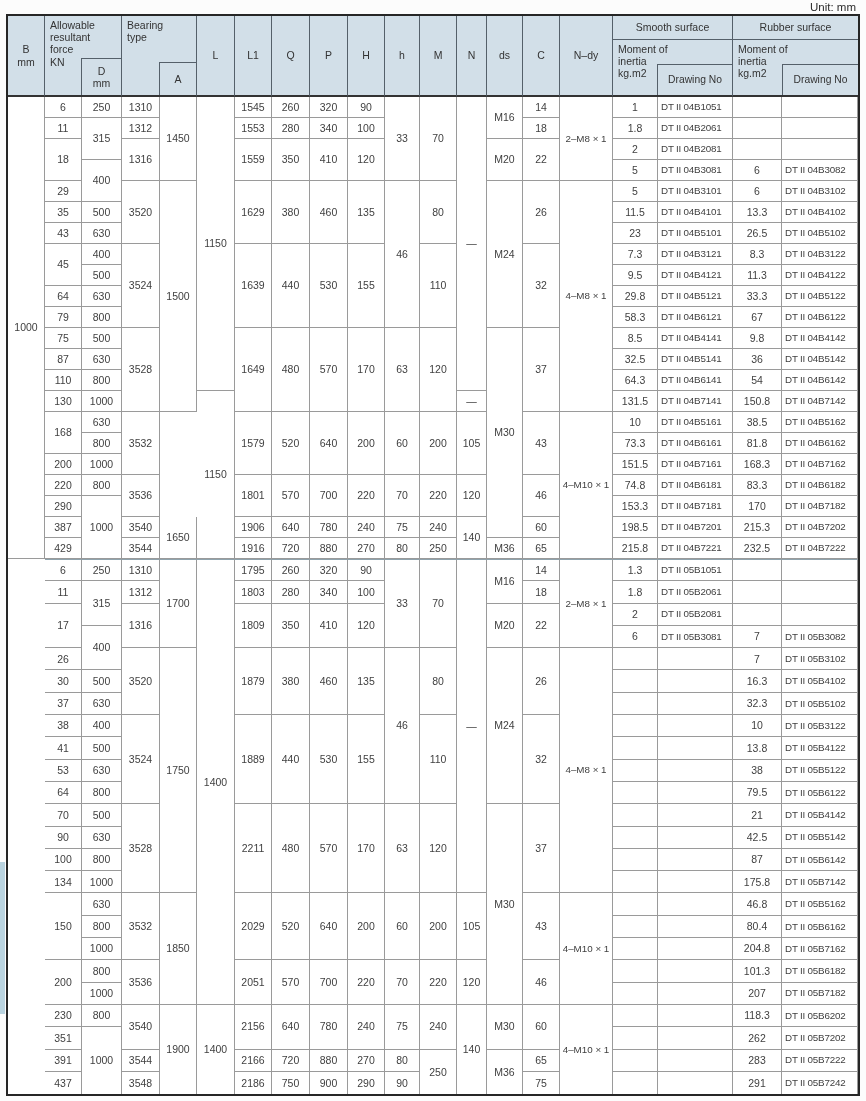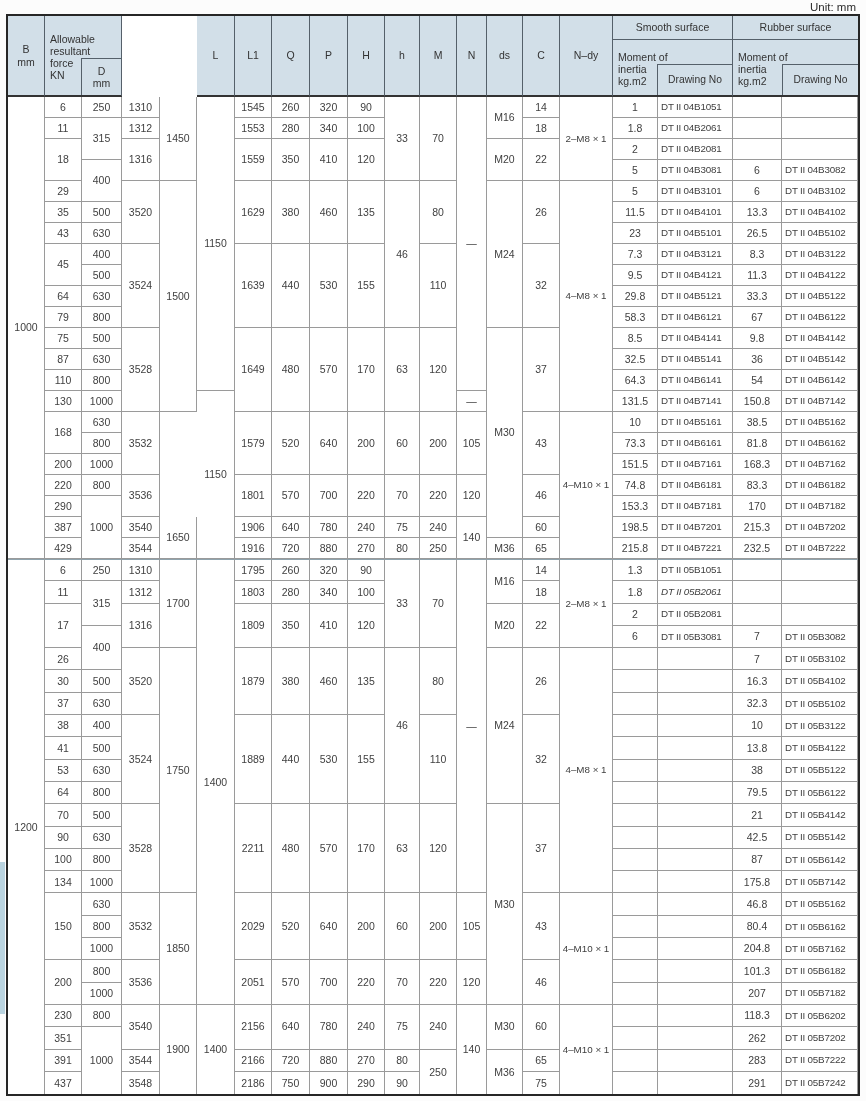--- a/index.html
+++ b/index.html
@@ -10,21 +10,21 @@
   #tbl { position: absolute; top: 14px; left: 6px; display: grid;
     grid-template-columns: 37px 37px 40px 38px 37px 38px 37px 38px 38px 37px 35px 37px 30px 36px 37px 53px 45px 75px 49px 76px;
     grid-template-rows: 24px 18px 39px repeat(22, 21px) repeat(24, 22.3px);
     border: 2px solid #262626; background: #fff; }
 
   
   .hcell { background: #d2dfe8; border-right: 1px solid #55606a; border-bottom: 1px solid #55606a;
     color: #333; font-size: 10.5px; line-height: 1.16; display: flex; align-items: center; justify-content: center;
     white-space: pre-line; text-align: center; overflow: hidden; }
   .hfull, .hmoment { border-bottom: 2px solid #333; }
-  .htop { align-items: center; justify-content: flex-start; text-align: left; padding: 3px 0 0 5px; position: relative; }
+  .htop { align-items: flex-start; justify-content: flex-start; text-align: left; padding: 3px 0 0 5px; position: relative; }
   .nbr { border-right: none; }
   .sub { position: absolute; right: 0; bottom: 0; background: #d2dfe8; border-left: 1px solid #55606a; border-top: 1px solid #55606a;
     display: flex; align-items: center; justify-content: center; white-space: pre-line; text-align: center; }
   .sub-d { width: 40px; height: 37px; }
   .sub-a { width: 37px; height: 33px; }
   .sub-draw-s { width: 75px; height: 31px; font-size: 10.3px; }
   .sub-draw-r { width: 76px; height: 31px; font-size: 10.3px; }
 
   
   .cell { border-right: 1px solid #9a9a9a; border-bottom: 1px solid #9a9a9a; background: #fff;
@@ -49,20 +49,25 @@
 
   <div class="hcell hfull htop" style="grid-column:2/4;grid-row:1/4">
     <span>Allowable
 resultant
 force
 KN</span>
     <span class="sub sub-d">D
 mm</span>
   </div>
 
+  <div class="hcell hfull htop" style="grid-column:4/6;grid-row:1/4">
+    <span>Bearing
+type</span>
+    <span class="sub sub-a">A</span>
+  </div>
 
   <div class="hcell hfull" style="grid-column:6;grid-row:1/4">L</div>
   <div class="hcell hfull" style="grid-column:7;grid-row:1/4">L1</div>
   <div class="hcell hfull" style="grid-column:8;grid-row:1/4">Q</div>
   <div class="hcell hfull" style="grid-column:9;grid-row:1/4">P</div>
   <div class="hcell hfull" style="grid-column:10;grid-row:1/4">H</div>
   <div class="hcell hfull" style="grid-column:11;grid-row:1/4">h</div>
   <div class="hcell hfull" style="grid-column:12;grid-row:1/4">M</div>
   <div class="hcell hfull" style="grid-column:13;grid-row:1/4">N</div>
   <div class="hcell hfull" style="grid-column:14;grid-row:1/4">ds</div>
@@ -297,21 +302,20 @@
     <div class="cell draw nbr" style="grid-area: 16 / 20 / span 1;">DT II 04B5142</div>
     <div class="cell draw nbr" style="grid-area: 17 / 20 / span 1;">DT II 04B6142</div>
     <div class="cell draw nbr" style="grid-area: 18 / 20 / span 1;">DT II 04B7142</div>
     <div class="cell draw nbr" style="grid-area: 19 / 20 / span 1;">DT II 04B5162</div>
     <div class="cell draw nbr" style="grid-area: 20 / 20 / span 1;">DT II 04B6162</div>
     <div class="cell draw nbr" style="grid-area: 21 / 20 / span 1;">DT II 04B7162</div>
     <div class="cell draw nbr" style="grid-area: 22 / 20 / span 1;">DT II 04B6182</div>
     <div class="cell draw nbr" style="grid-area: 23 / 20 / span 1;">DT II 04B7182</div>
     <div class="cell draw nbr" style="grid-area: 24 / 20 / span 1;">DT II 04B7202</div>
     <div class="cell draw nbr" style="grid-area: 25 / 20 / span 1;">DT II 04B7222</div>
-    <div class="cell blocktop nbb" style="grid-area: 26 / 1 / span 24;">1200</div>
     <div class="cell blocktop" style="grid-area: 26 / 2 / span 1;">6</div>
     <div class="cell" style="grid-area: 27 / 2 / span 1;">11</div>
     <div class="cell" style="grid-area: 28 / 2 / span 2;">17</div>
     <div class="cell" style="grid-area: 30 / 2 / span 1;">26</div>
     <div class="cell" style="grid-area: 31 / 2 / span 1;">30</div>
     <div class="cell" style="grid-area: 32 / 2 / span 1;">37</div>
     <div class="cell" style="grid-area: 33 / 2 / span 1;">38</div>
     <div class="cell" style="grid-area: 34 / 2 / span 1;">41</div>
     <div class="cell" style="grid-area: 35 / 2 / span 1;">53</div>
     <div class="cell" style="grid-area: 36 / 2 / span 1;">64</div>
@@ -465,21 +469,21 @@
     <div class="cell" style="grid-area: 41 / 17 / span 1;"></div>
     <div class="cell" style="grid-area: 42 / 17 / span 1;"></div>
     <div class="cell" style="grid-area: 43 / 17 / span 1;"></div>
     <div class="cell" style="grid-area: 44 / 17 / span 1;"></div>
     <div class="cell" style="grid-area: 45 / 17 / span 1;"></div>
     <div class="cell" style="grid-area: 46 / 17 / span 1;"></div>
     <div class="cell" style="grid-area: 47 / 17 / span 1;"></div>
     <div class="cell" style="grid-area: 48 / 17 / span 1;"></div>
     <div class="cell nbb" style="grid-area: 49 / 17 / span 1;"></div>
     <div class="cell draw blocktop" style="grid-area: 26 / 18 / span 1;">DT II 05B1051</div>
-    <div class="cell draw" style="grid-area: 27 / 18 / span 1; font-style: italic;">DT II 05B2061</div>
+    <div class="cell draw" style="grid-area: 27 / 18 / span 1;">DT II 05B2061</div>
     <div class="cell draw" style="grid-area: 28 / 18 / span 1;">DT II 05B2081</div>
     <div class="cell draw" style="grid-area: 29 / 18 / span 1;">DT II 05B3081</div>
     <div class="cell draw" style="grid-area: 30 / 18 / span 1;"></div>
     <div class="cell draw" style="grid-area: 31 / 18 / span 1;"></div>
     <div class="cell draw" style="grid-area: 32 / 18 / span 1;"></div>
     <div class="cell draw" style="grid-area: 33 / 18 / span 1;"></div>
     <div class="cell draw" style="grid-area: 34 / 18 / span 1;"></div>
     <div class="cell draw" style="grid-area: 35 / 18 / span 1;"></div>
     <div class="cell draw" style="grid-area: 36 / 18 / span 1;"></div>
     <div class="cell draw" style="grid-area: 37 / 18 / span 1;"></div>

